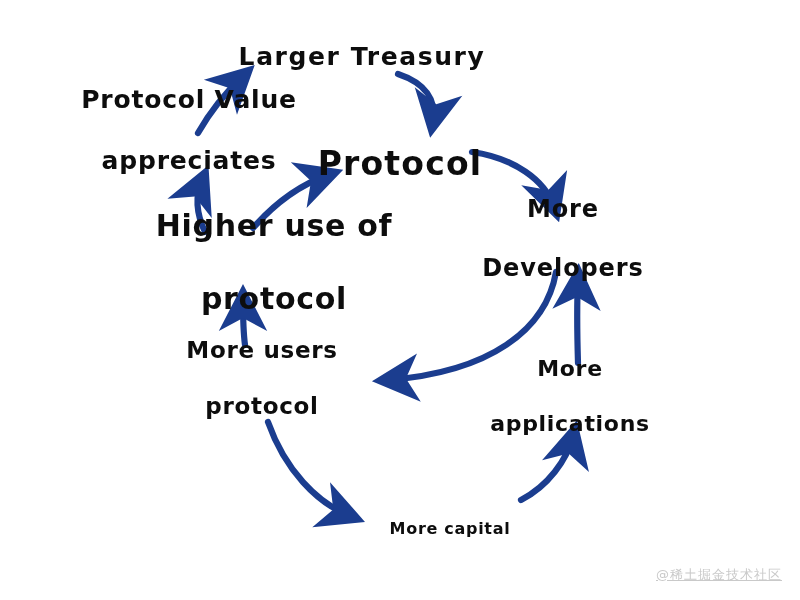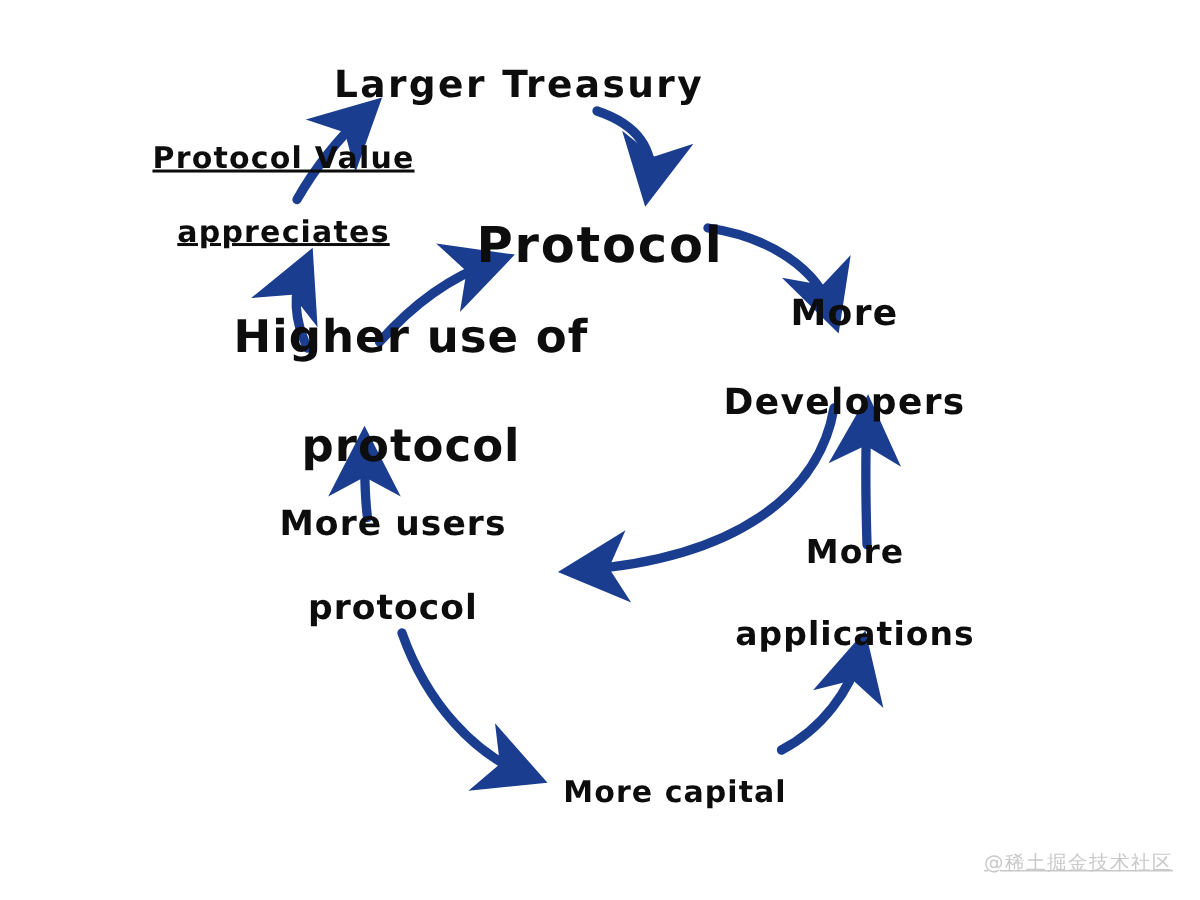--- a/index.html
+++ b/index.html
@@ -31,26 +31,26 @@
     text-align: center;
     line-height: 1.18;
     letter-spacing: 0.5px;
     white-space: pre-line;
     transform: translate(-50%, -50%);
     -webkit-font-smoothing: antialiased;
   }
   .node-line { display: block; }
   .n-treasury   { font-size: 25px; letter-spacing: 1.6px; }
   .n-grants     { font-size: 33px; letter-spacing: 1.2px; line-height: 1.22; }
-  .n-value      { font-size: 20px; letter-spacing: 0.8px; line-height: 1.22; text-decoration: underline; }
+  .n-value      { font-size: 25px; letter-spacing: 0.8px; line-height: 1.22; }
   .n-devs       { font-size: 24px; letter-spacing: 0.9px; line-height: 1.22; }
   .n-higher     { font-size: 30px; letter-spacing: 0.7px; line-height: 1.22; }
   .n-users      { font-size: 23px; letter-spacing: 0.7px; line-height: 1.22; }
   .n-apps       { font-size: 22px; letter-spacing: 0.7px; line-height: 1.25; }
-  .n-capital    { font-size: 20px; letter-spacing: 0.7px; line-height: 1.22; }
+  .n-capital    { font-size: 16px; letter-spacing: 0.7px; line-height: 1.22; }
   .watermark {
     position: absolute;
     right: 18px;
     bottom: 16px;
     font-family: "DejaVu Sans", sans-serif;
     font-size: 13px;
     color: #c9c9c9;
     letter-spacing: 1px;
     user-select: none;
     text-decoration: underline;
@@ -85,21 +85,21 @@
       <path d="M268,422 C285,470 317,503 350,516"></path>
 
       <path d="M245,345 C243,330 243,315 243,300"></path>
 
       <path d="M253,228 C276,202 302,184 328,175"></path>
 
       <path d="M205,232 C196,213 195,196 202,180"></path>
     </g>
   </svg>
 
-  <div class="node n-treasury" style="left:346px; top:56px;text-align:center;">
+  <div class="node n-treasury" style="left:362px; top:56px;text-align:center;">
     <span class="node-line">Larger Treasury</span>
   </div>
 
   <div class="node n-grants" style="left:400px; top:164px;">
     <span class="node-line">Protocol</span>
   </div>
 
   <div class="node n-value" style="left:189px; top:130px;">
     <span class="node-line">Protocol Value</span>
     <span class="node-line">appreciates</span>

